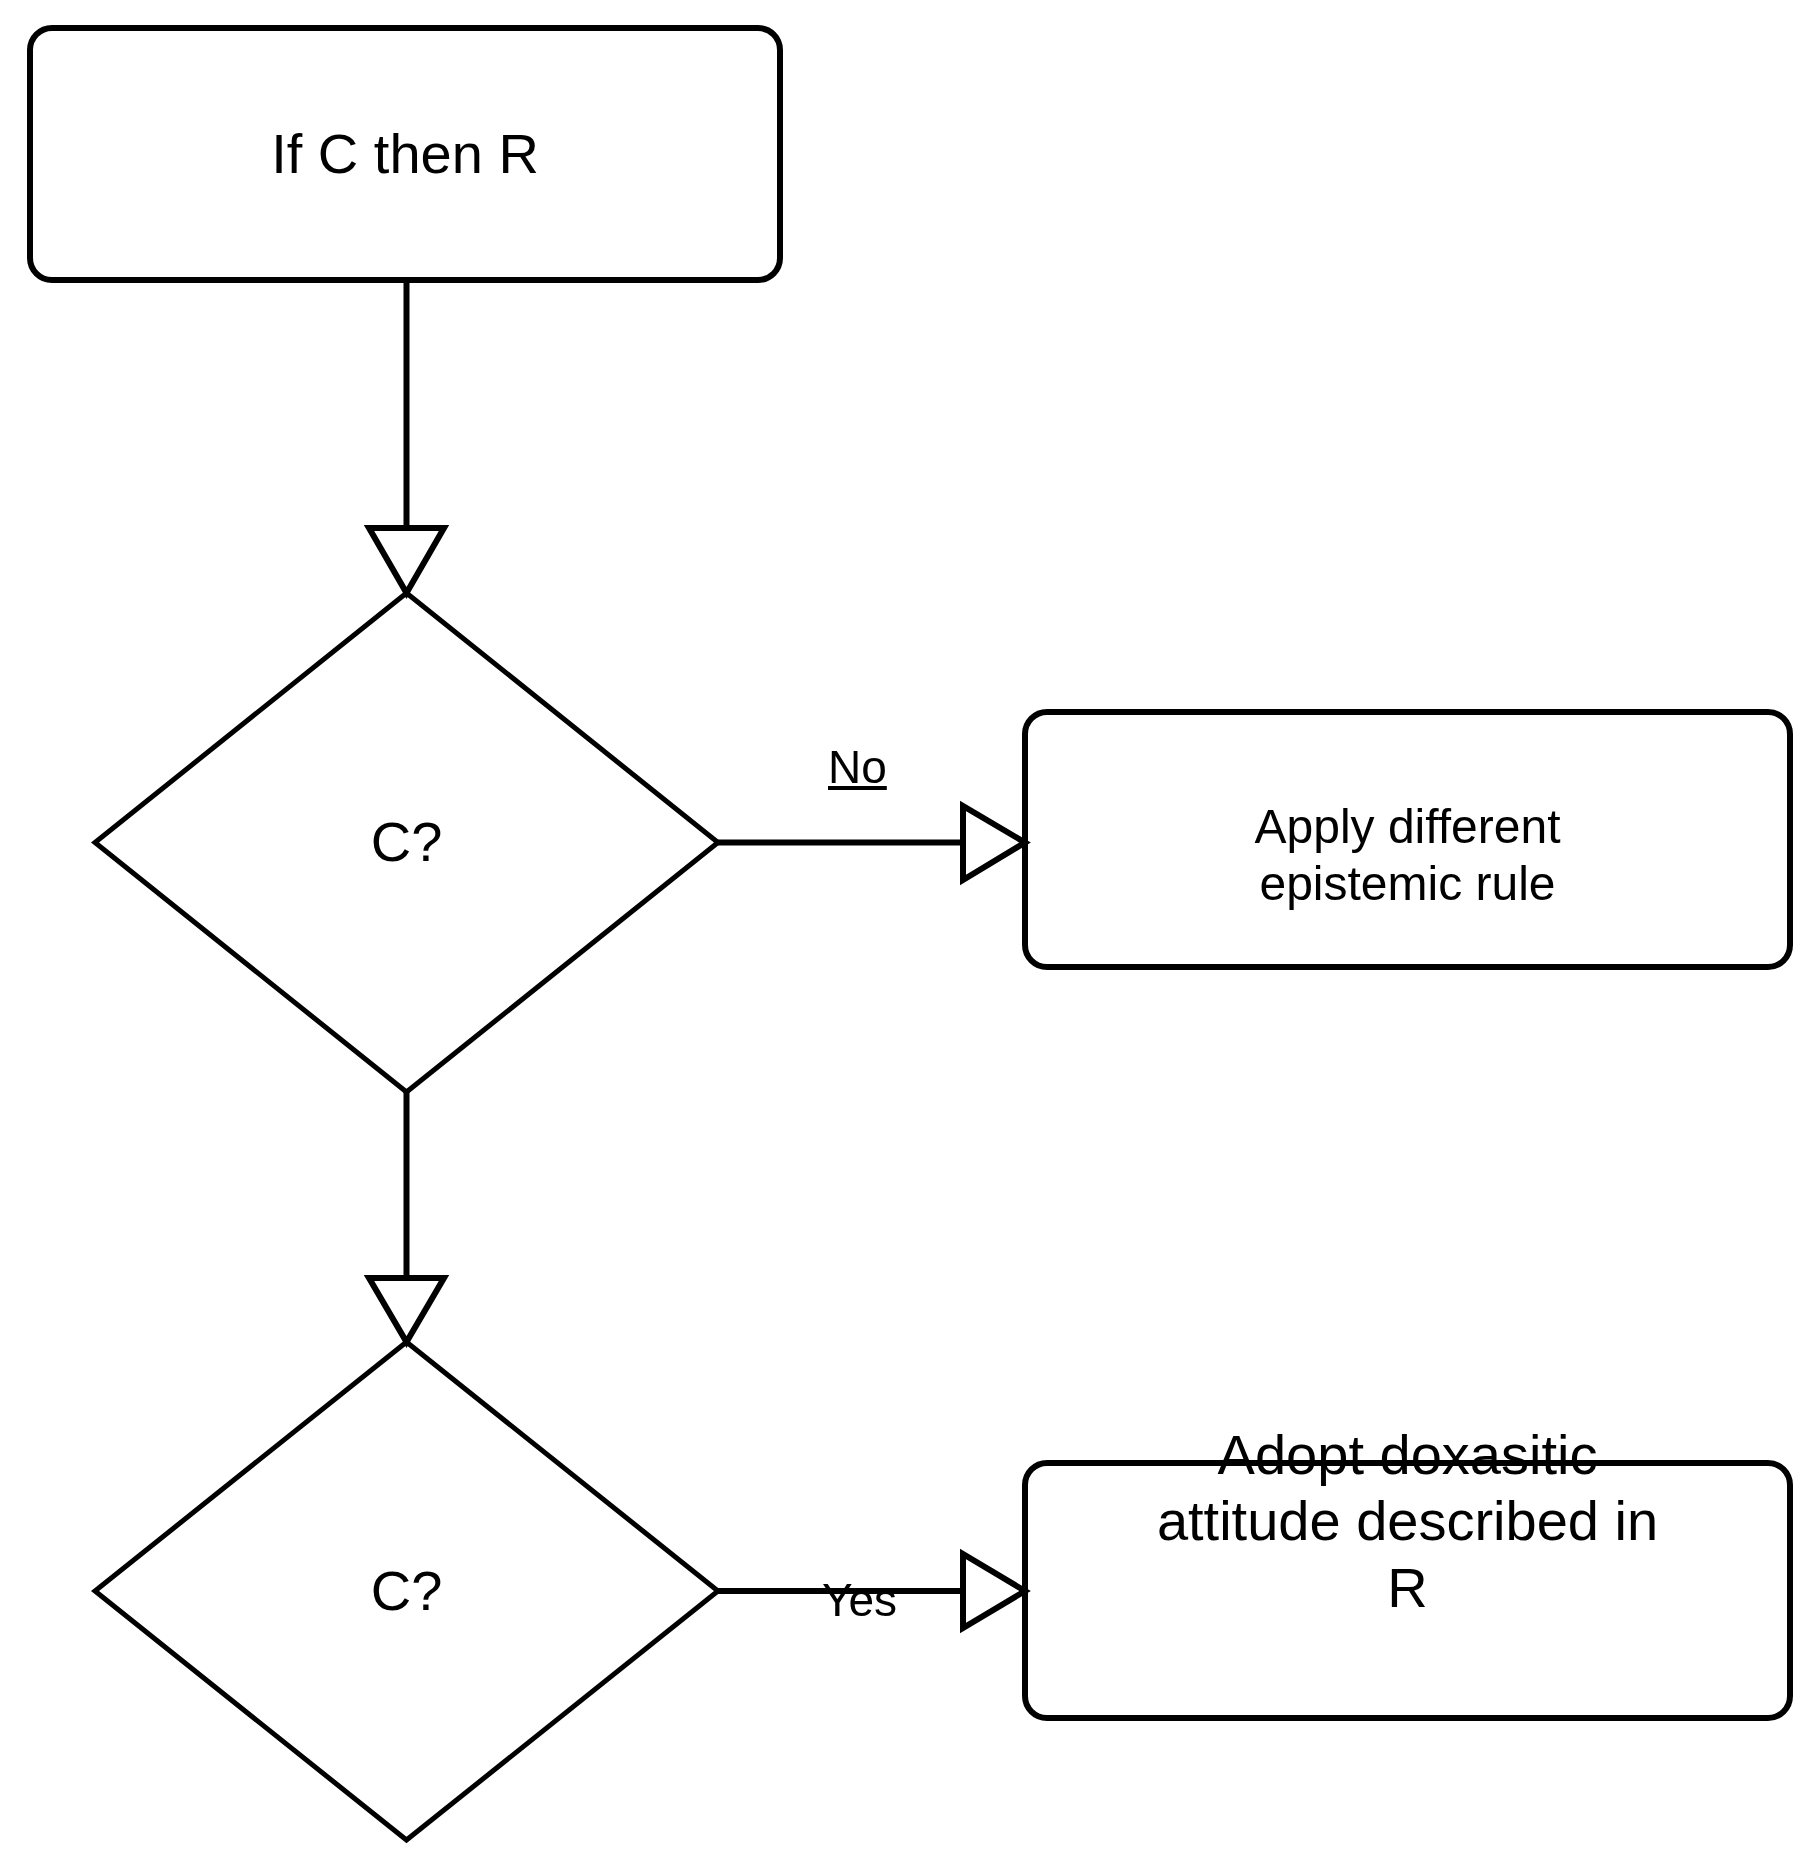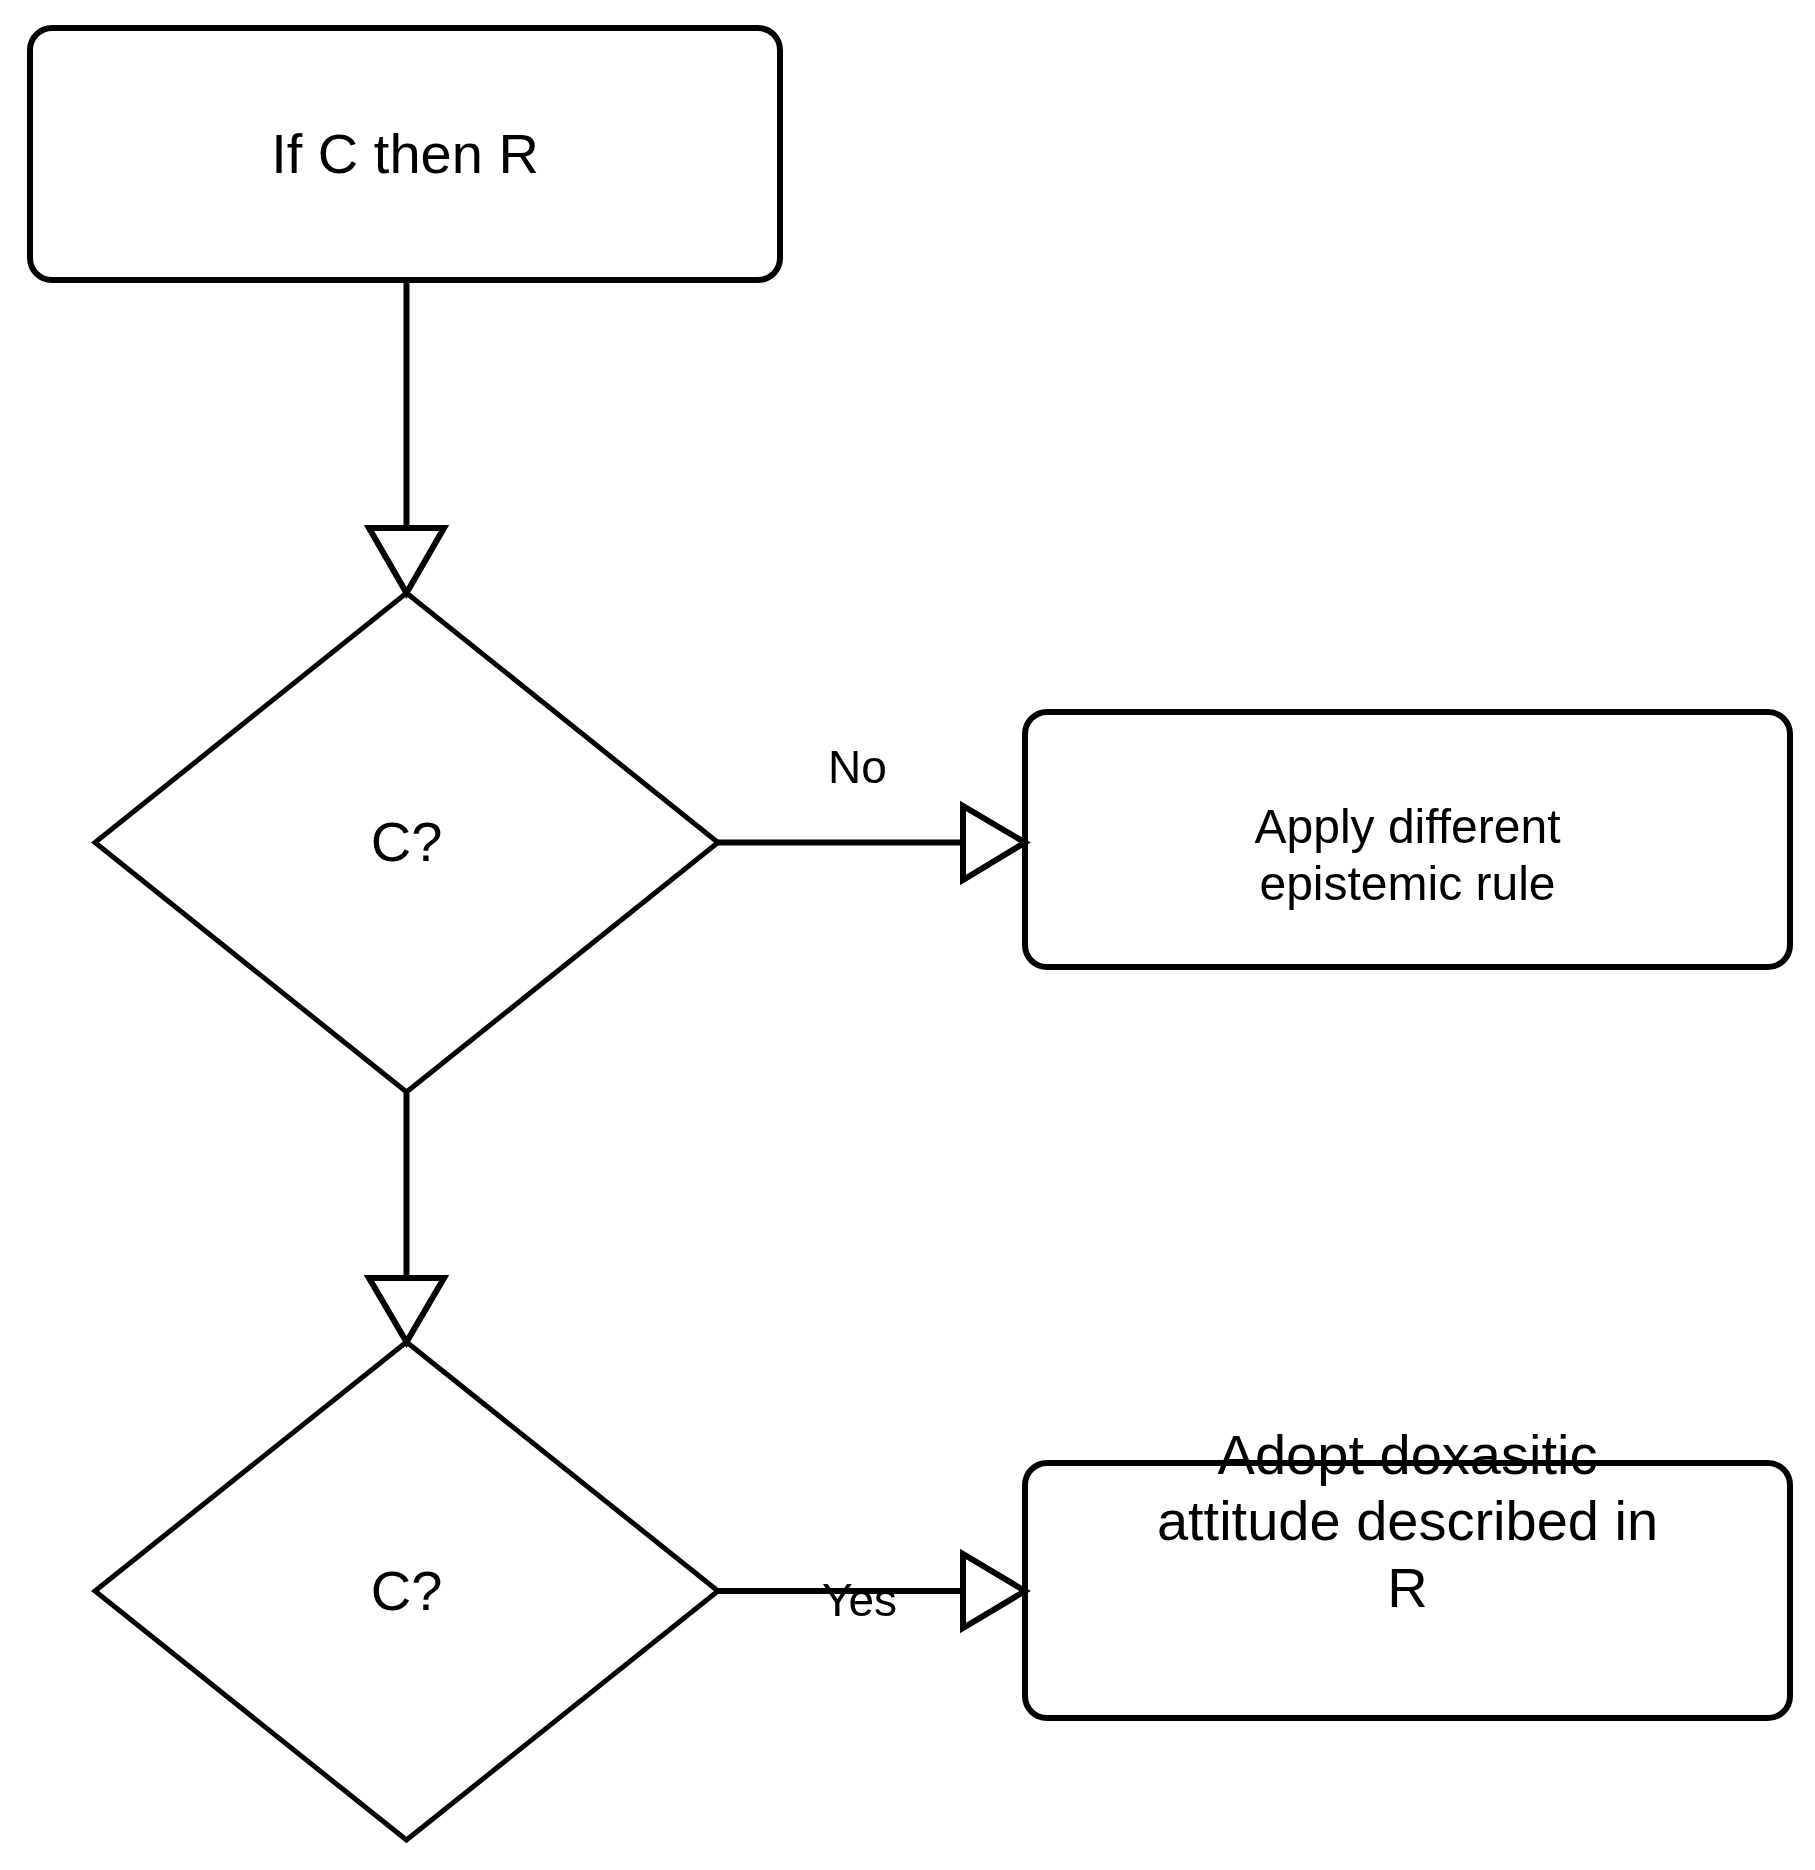--- a/index.html
+++ b/index.html
@@ -61,21 +61,21 @@
   
   #label-decision-one {
     left: 95px;  top: 593px;  width: 623px; height: 499px;
     font-size: 56px;
   }
   #label-decision-two {
     left: 95px;  top: 1342px; width: 623px; height: 498px;
     font-size: 56px;
   }
   
-  #label-edge-no  { left: 828px; top: 744px;  }
+  #label-edge-no  { left: 828px; top: 744px; text-decoration: underline;  }
   #label-edge-yes { left: 822px; top: 1577px; }
 </style>
 </head>
 <body>
 
 <div id="flowchart-canvas">
 
   <svg id="flow-svg" viewBox="0 0 1815 1870" xmlns="http://www.w3.org/2000/svg">
 
     <rect x="30" y="28" width="750" height="252" rx="22" ry="22" fill="#ffffff" stroke="#000000" stroke-width="6"></rect>

